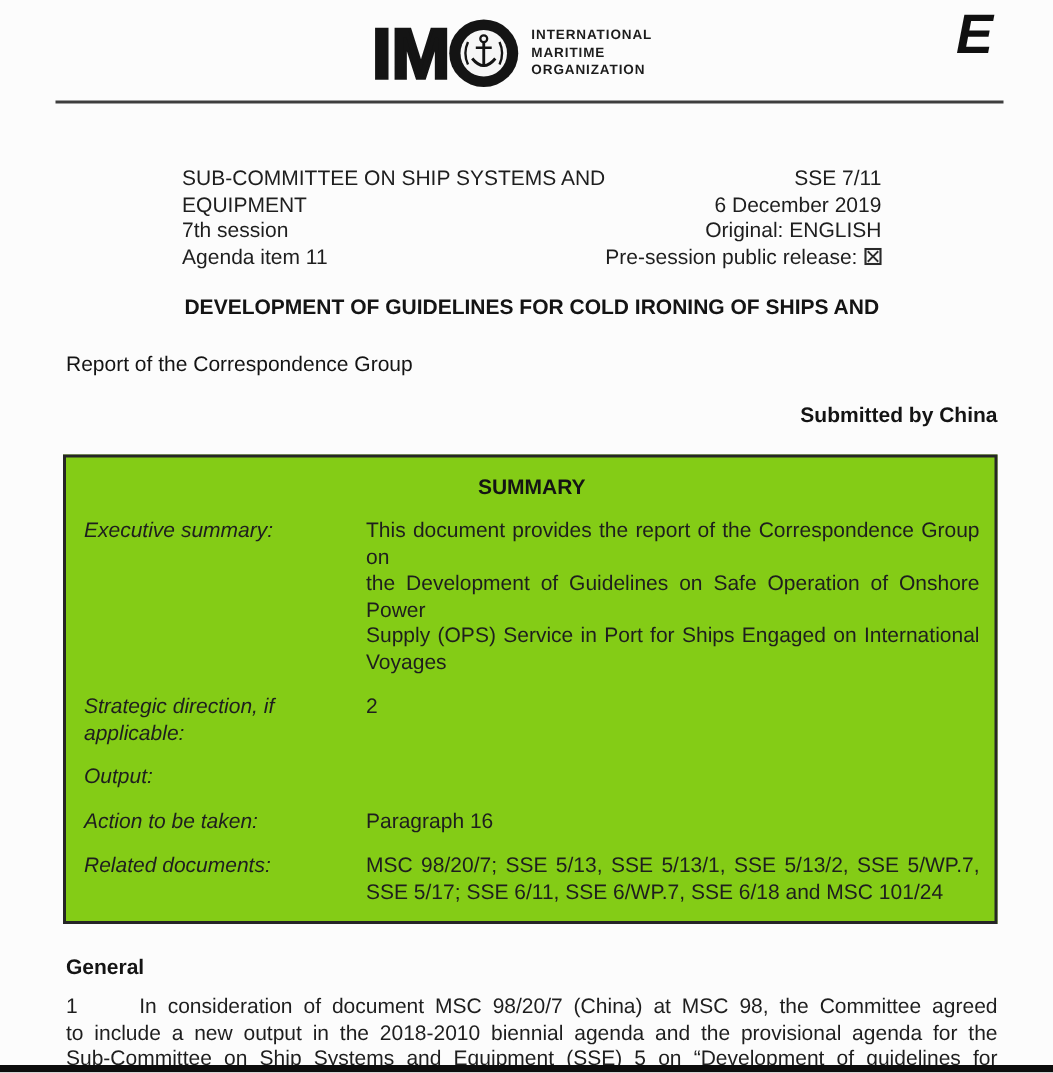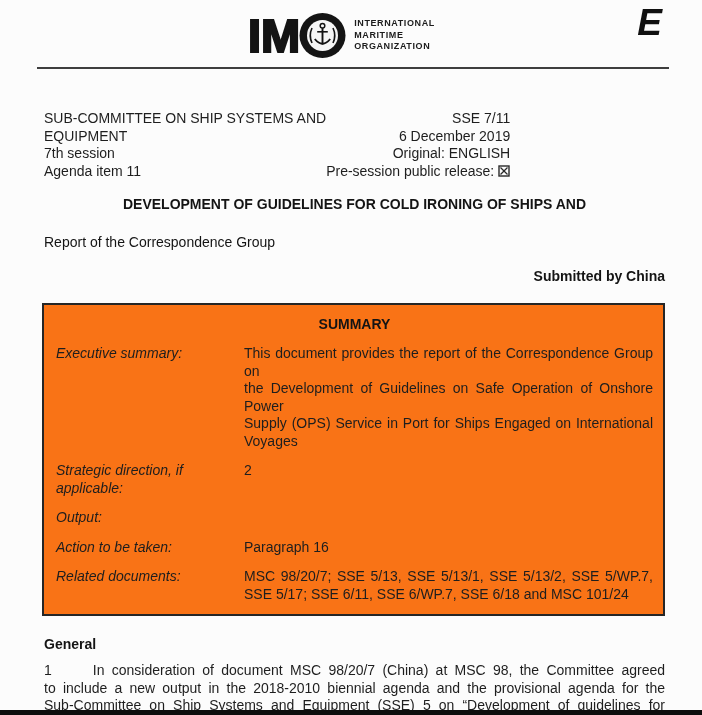--- a/index.html
+++ b/index.html
@@ -27,36 +27,36 @@
   }
   .lang-e {
     position:absolute; right:40px; top:2px;
     font-size:37px; font-weight:bold; font-style:italic; color:#101010;
   }
   .rule { position:absolute; left:37px; right:33px; top:67px; border-top:2px solid #3e3e3e; }
 
   
   .content { padding:0 37px 0 44px; }
 
-  .doc-header { display:flex; justify-content:flex-start; margin-top:51px; }
+  .doc-header { display:flex; justify-content:center; margin-top:51px; }
   .doc-header .left  { line-height:17.5px; }
   .doc-header .right { line-height:17.5px; text-align:right; }
   .presession-line { white-space:nowrap; }
   .checkbox-svg { vertical-align:-1px; margin-left:4px; }
 
   .title-block { text-align:center; font-weight:bold; margin-top:15px; line-height:18px; color:#141414; }
   .subtitle    { font-weight:normal; margin-top:21px; line-height:17px; color:#141414; }
   .submitted   { text-align:right; font-weight:bold; margin-top:17px; line-height:17px; color:#141414; }
 
   
   .summary-box {
     margin-top:18px; margin-left:-2px;
     border:2px solid #262626;
     padding:11px 10px 11px 12px;
-    background:#f97316;
+    background:#84cc16;
   }
   .summary-heading { text-align:center; font-weight:bold; margin-bottom:13px; color:#141414; }
   .srow { display:flex; margin-bottom:12px;gap:32px; }
   .srow:last-child { margin-bottom:0; }
   .slabel { width:148px; flex:none; font-style:italic; line-height:17.5px; padding-right:8px; }
   .svalue { flex:1; line-height:17.5px; }
   .jline { text-align:justify; text-align-last:justify; }
 
   
   .general { font-weight:bold; margin-top:20px; line-height:17px; color:#141414; }

